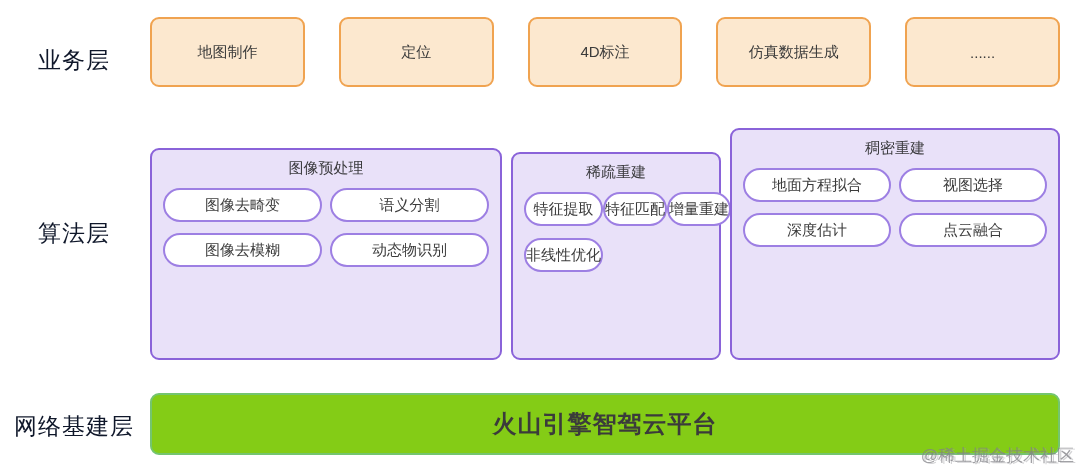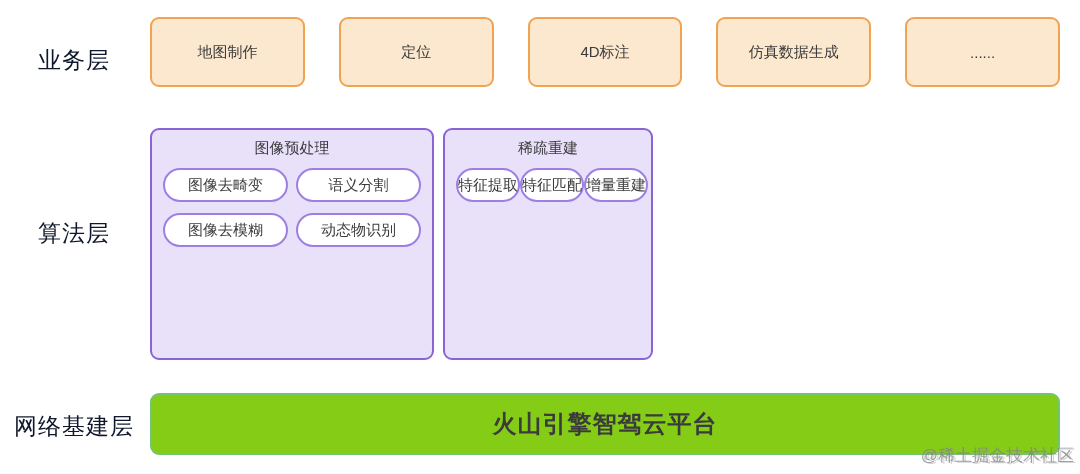--- a/index.html
+++ b/index.html
@@ -51,22 +51,22 @@
     width: 910px; height: 232px;
     display: flex; gap: 9px;
   }
   .algo-group {
     background: #e9e1f9;
     border: 2px solid #8a63d9;
     border-radius: 9px;
     box-sizing: border-box;
     padding: 9px 11px 0 11px;
   }
-  .algo-group.wide-a { width: 284px; }
-  .algo-group.narrow { width: 210px; }
+  .algo-group.wide-a { width: 352px; margin-top: 20px; }
+  .algo-group.narrow { width: 210px; margin-top: 24px; }
   .algo-group.wide-b { flex: 1; }
   .algo-title {
     text-align: center;
     font-size: 15px;
     color: #3a3a3d;
     height: 18px;
     line-height: 18px;
   }
   .algo-grid-2col {
     margin-top: 11px;
@@ -149,23 +149,33 @@
         <div class="algo-item">动态物识别</div>
       </div>
     </div>
 
     <div class="algo-group narrow">
       <div class="algo-title">稀疏重建</div>
       <div class="algo-grid-1col">
         <div class="algo-item">特征提取</div>
         <div class="algo-item">特征匹配</div>
         <div class="algo-item">增量重建</div>
+        <div class="algo-item">非线性优化</div>
       </div>
     </div>
 
+    <div class="algo-group wide-b">
+      <div class="algo-title">稠密重建</div>
+      <div class="algo-grid-2col">
+        <div class="algo-item">地面方程拟合</div>
+        <div class="algo-item">视图选择</div>
+        <div class="algo-item">深度估计</div>
+        <div class="algo-item">点云融合</div>
+      </div>
+    </div>
 
   </div>
 
   <div class="infra-box">火山引擎智驾云平台</div>
 
   <div class="watermark">@稀土掘金技术社区</div>
 
 </div>
 
 </body></html>

